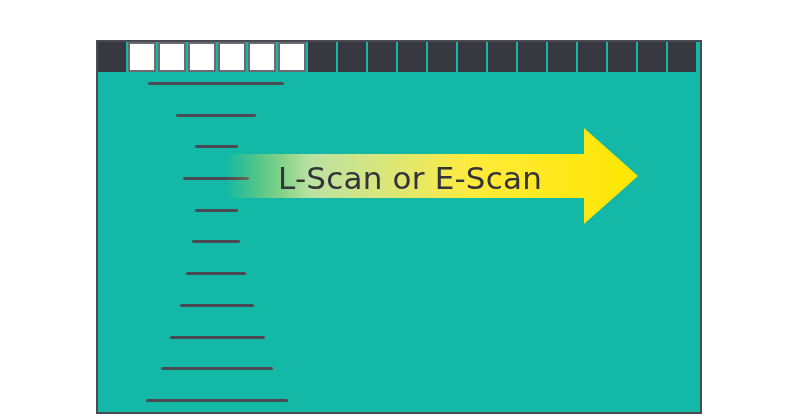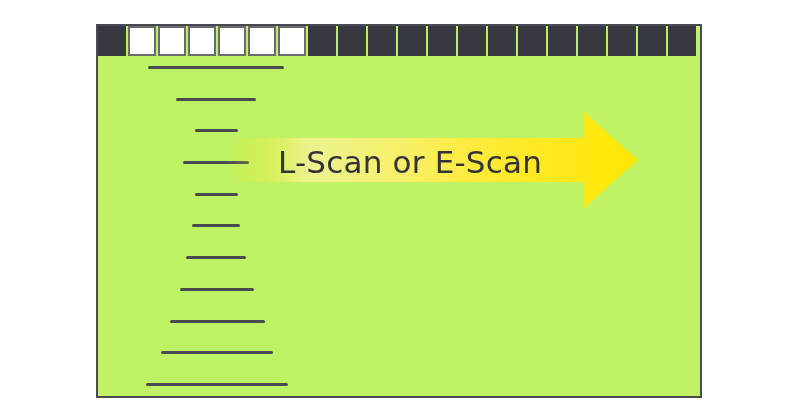--- a/index.html
+++ b/index.html
@@ -1,17 +1,17 @@
 <!DOCTYPE html>
 <html><head>
 <meta charset="utf-8">
 <style>
   html, body { margin:0; padding:0; background:#ffffff; }
   body { width:800px; height:420px; position:relative; overflow:hidden; font-family:"DejaVu Sans", sans-serif; }
-  .frame { position:absolute; left:96px; top:24px; width:602px; height:370px; border:2px solid #4a4a52; box-sizing:content-box; background:#bef264; }
+  .frame { position:absolute; left:96px; top:40px; width:602px; height:370px; border:2px solid #4a4a52; box-sizing:content-box; background:#14b8a6; }
   .array { position:absolute; left:0; top:0; height:32px; width:602px; display:flex; }
   .elem { width:28px; height:30px; margin-right:2px; box-sizing:border-box; }
   .elem.inactive { background:#383840; border:1px solid #383840; }
   .elem.active { background:#ffffff; border:2px solid #6a6a70; }
   .line { position:absolute; height:3px; background:#4a4a52; border-radius:2px; }
   .arrow { position:absolute; left:128px; top:86px; width:414px; height:96px; }
   .arrow-label { position:absolute; left:180px; top:118px; font-size:31px; color:#33333a; letter-spacing:0.2px; white-space:nowrap; }
 </style>
 </head>
 <body>

